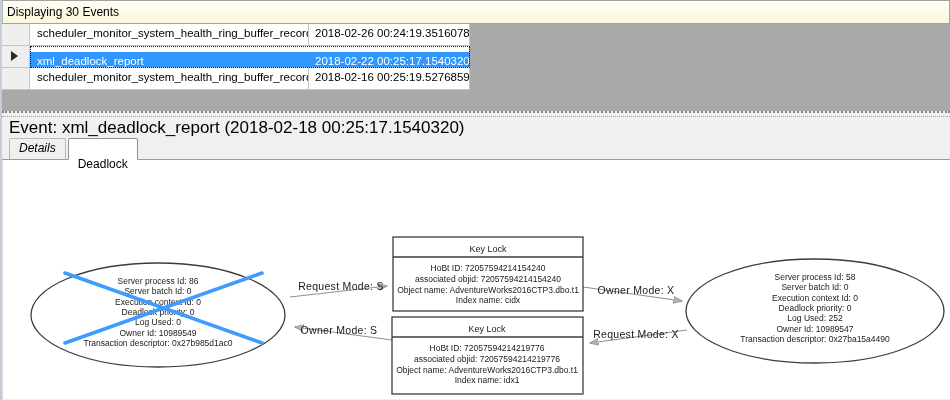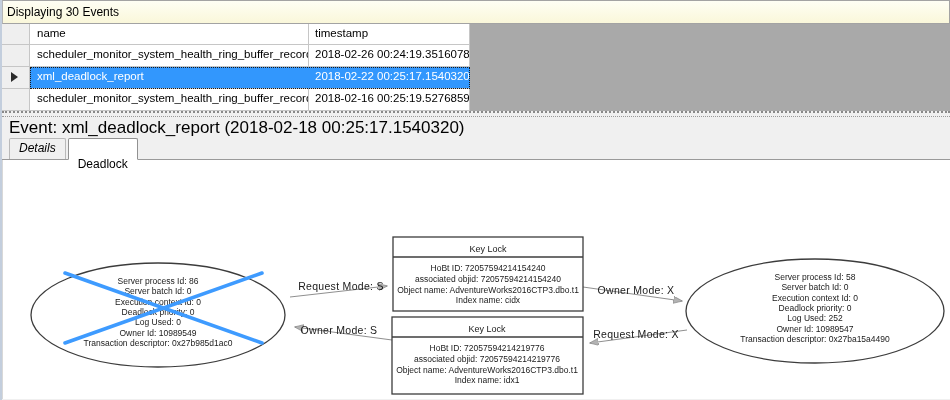--- a/index.html
+++ b/index.html
@@ -24,21 +24,21 @@
   .grid-table { width:468px; background:#fff; border-right:1px solid #8f8f8f; }
   .grid-row { display:flex; height:22px; }
   .grid-row.header { height:21px; }
   .cell { border-right:1px solid #c6c6c6; border-bottom:1px solid #c6c6c6;
           overflow:hidden; white-space:nowrap; }
   .sel-cell { width:28px; background:#efefef; flex:none; position:relative; }
   .name-cell { width:279px; flex:none; padding:3px 0 0 7px; font-size:11.5px; }
   .ts-cell   { width:161px; flex:none; padding:3px 0 0 6px; font-size:11.5px; }
   .grid-row.header .name-cell, .grid-row.header .ts-cell { background:#fff; padding-top:3px; }
   .row-cells { display:flex; flex:none; }
-  .grid-row.selected .row-cells { outline:1px dotted #1a1a1a; outline-offset:-1px; }
+  .grid-row.selected .row-cells { outline:1px dotted #1a1a1a; outline-offset:-1px;align-items:flex-end; }
   .grid-row.selected .name-cell, .grid-row.selected .ts-cell {
     background:#3297fd; color:#fff; border-right-color:#3297fd; border-bottom-color:#c6c6c6;
   }
   .row-arrow { position:absolute; top:5px; left:9px; width:0; height:0;
     border-left:7px solid #2b2b2b; border-top:5px solid transparent; border-bottom:5px solid transparent; }
 
   
   .splitter { height:6px; background:#f0f0f0;
     border-top:2px dotted #898989; border-bottom:1px dotted #9a9a9a; }
 
@@ -68,27 +68,20 @@
 </head>
 <body>
 
 <div class="screen">
 
   <div class="banner">Displaying 30 Events</div>
 
   <div class="grid-region">
     <div class="grid-table">
 
-      <div class="grid-row header">
-        <div class="cell sel-cell"></div>
-        <div class="row-cells">
-          <div class="cell name-cell">name</div>
-          <div class="cell ts-cell">timestamp</div>
-        </div>
-      </div>
 
       <div class="grid-row">
         <div class="cell sel-cell"></div>
         <div class="row-cells">
           <div class="cell name-cell">scheduler_monitor_system_health_ring_buffer_recorded</div>
           <div class="cell ts-cell">2018-02-26 00:24:19.3516078</div>
         </div>
       </div>
 
       <div class="grid-row selected">

